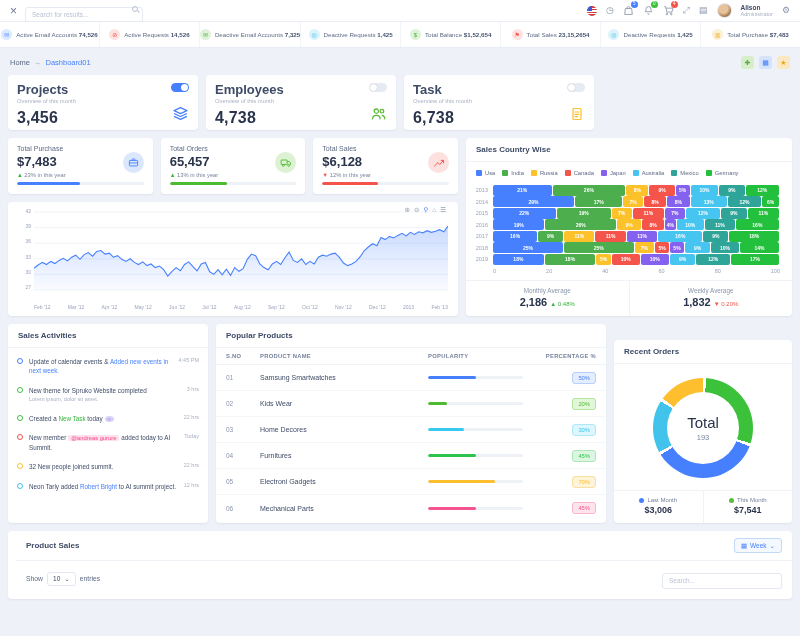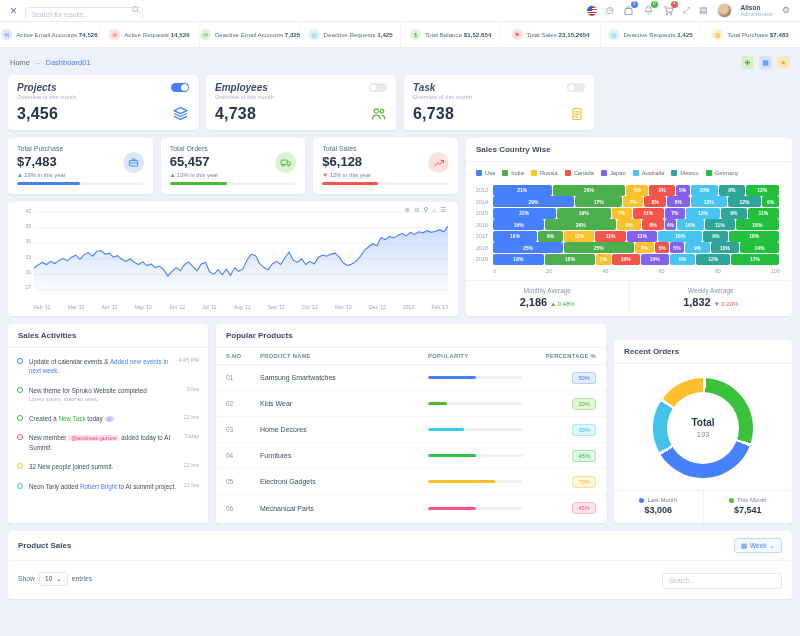--- a/index.html
+++ b/index.html
@@ -47,21 +47,21 @@
   .card { background:#fff; border-radius:4px; box-shadow:0 1px 2px rgba(44,56,92,.07); }
   .card-head { display:flex; align-items:center; padding:7px 10px; border-bottom:1px solid #f0f2f8; }
   .card-title { font-size:8px; font-weight:bold; color:#3e4b66; }
 
   main { padding:0 8px; }
   .row { display:flex; gap:8px; }
 
   
   .stats { display:grid; grid-template-columns:repeat(4,1fr); gap:8px; margin-bottom:8px; }
   .stat-card { background:#fff; border-radius:4px; box-shadow:0 1px 2px rgba(44,56,92,.07); padding:7px 9px; height:55px; position:relative; }
-  .stat-title { font-size:10px; font-weight:bold; color:#3e4b66;font-style:italic; }
+  .stat-title { font-size:13px; font-weight:bold; color:#3e4b66; }
   .stat-sub { font-size:5.8px; color:#a7b0c2; margin-top:1px; }
   .stat-val { font-size:16px; font-weight:bold; color:#2b344d; margin-top:5px; letter-spacing:.2px; }
   .stat-icon { position:absolute; right:10px; bottom:9px; }
   .toggle { position:absolute; right:9px; top:8px; width:18px; height:9px; border-radius:5px; background:#e6eaf2; cursor:pointer; }
   .toggle .knob { position:absolute; top:1px; left:1px; width:7px; height:7px; border-radius:50%; background:#fff; box-shadow:0 0 1px rgba(0,0,0,.3); }
   .toggle.on { background:#4680ff; }
   .toggle.on .knob { left:auto; right:1px; }
 
   
   .col-left { width:450px; display:flex; flex-direction:column; gap:8px; }
@@ -133,31 +133,31 @@
   .sa-text .blue { color:#4680ff; }
   .sa-text .green { color:#34b53a; }
   .sa-text .pill { background:#fde1ea; color:#f5438e; border-radius:2px; padding:0 3px; font-size:5.8px; }
   .sa-text .chip { background:#d9d2f8; color:#7a63e8; border-radius:50%; font-size:5px; padding:0 2px; }
   .sa-sub { font-size:5.5px; color:#a7b0c2; }
   .sa-time { font-size:5.5px; color:#a7b0c2; white-space:nowrap; }
 
   .donut-wrap { display:flex; align-items:center; justify-content:center; padding:14px 0 12px; }
   .donut { width:100px; height:100px; border-radius:50%; display:flex; align-items:center; justify-content:center; }
   .donut-hole { width:72px; height:72px; background:#fff; border-radius:50%; display:flex; flex-direction:column; align-items:center; justify-content:center; }
-  .donut-total-label { font-size:10px; font-weight:bold; color:#2b344d; }
+  .donut-total-label { font-size:15px; font-weight:normal; color:#2b344d; }
   .donut-total-val { font-size:7.5px; color:#77829c; margin-top:2px; }
   .ro-legend { border-top:1px solid #f0f2f8; display:flex; }
   .ro-cell { flex:1; text-align:center; padding:6px 0 8px; }
   .ro-cell + .ro-cell { border-left:1px solid #f0f2f8; }
   .ro-lbl { font-size:6px; color:#77829c; display:flex; align-items:center; justify-content:center; gap:3px; }
   .ro-lbl i { width:5px; height:5px; border-radius:50%; display:inline-block; }
   .ro-val { font-size:9px; font-weight:bold; color:#2b344d; margin-top:2px; }
 
   
-  .ps-card { margin-top:8px; }
+  .ps-card { margin-top:8px;padding-left:8px; }
   .week-btn { margin-left:auto; display:flex; align-items:center; gap:3px; font-size:6.5px; color:#4680ff; border:1px solid #c4d8f8; background:#f4f8ff; border-radius:3px; padding:2.5px 6px; cursor:pointer; }
   .ps-controls { display:flex; align-items:center; padding:8px 10px 10px; }
   .ps-show { display:flex; align-items:center; gap:4px; font-size:6.8px; color:#5d6a84; }
   .select-box { border:1px solid #e2e7f0; border-radius:3px; padding:2px 5px; font-size:6.5px; color:#3e4b66; display:flex; gap:4px; align-items:center; cursor:pointer; }
   .ps-search { margin-left:auto; }
   .ps-search input { width:120px; height:16px; border:1px solid #e2e7f0; border-radius:3px; font-size:6.5px; padding:0 6px; color:#6d7790; outline:none; font-family:inherit; }
   .ps-search input::placeholder { color:#b9c2d4; }
 
   svg.ic { display:block; }
 </style>

